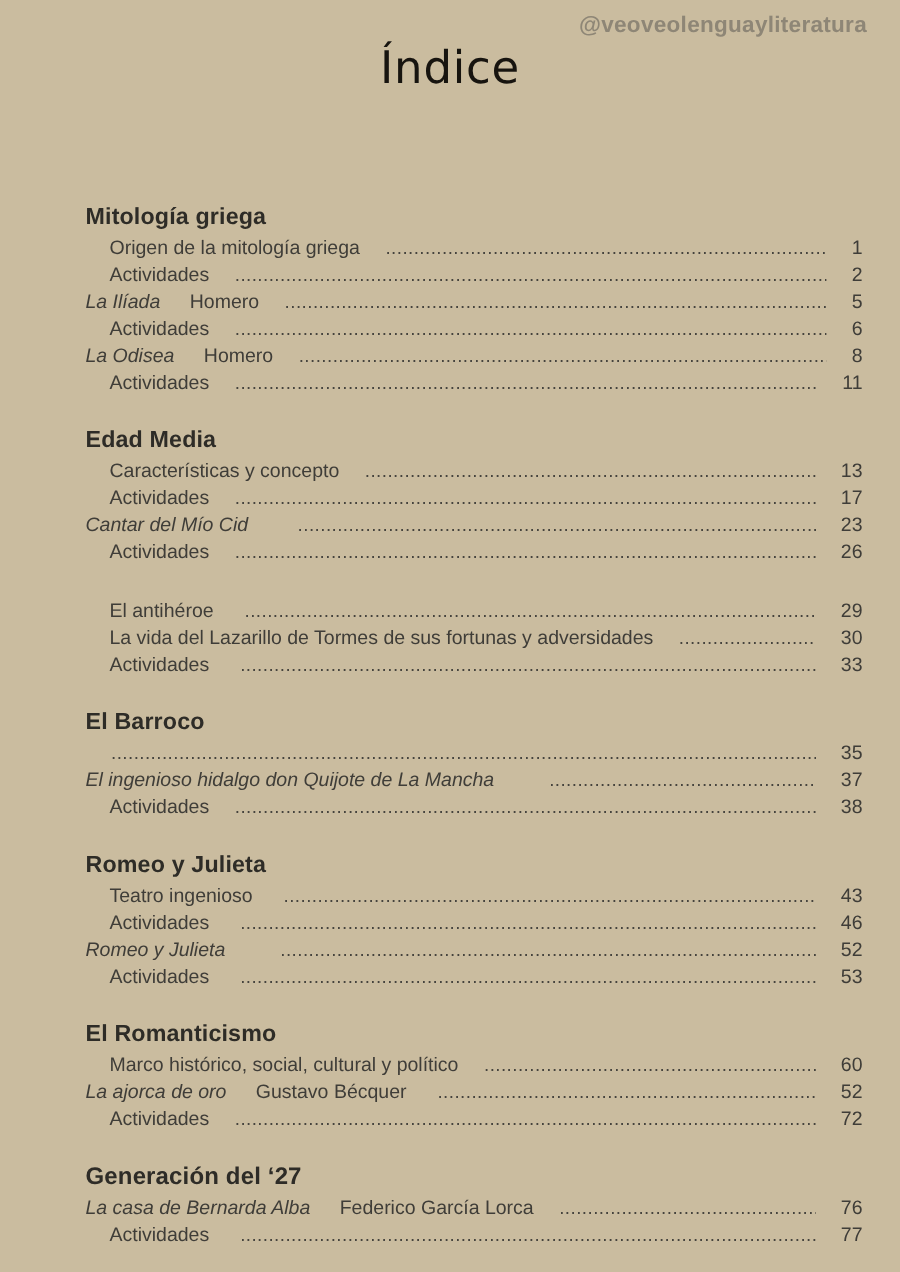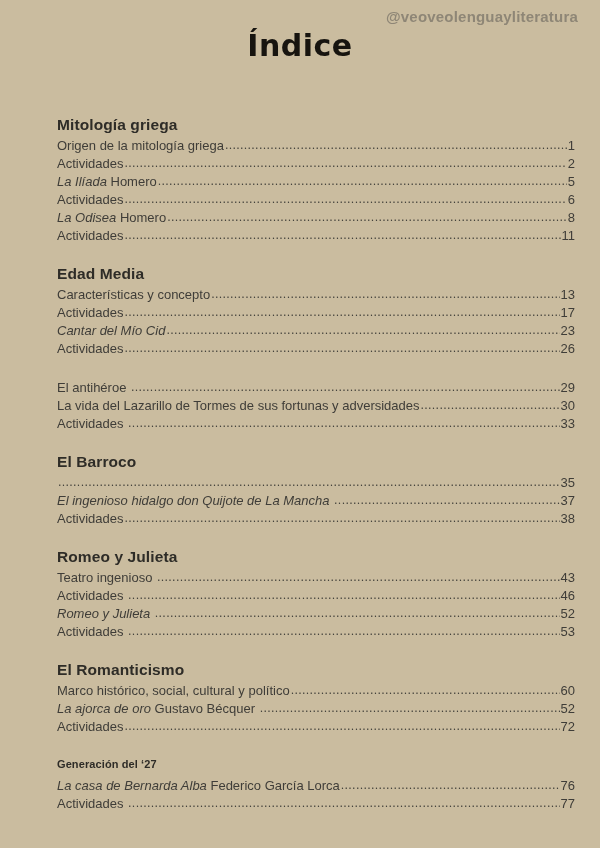--- a/index.html
+++ b/index.html
@@ -21,48 +21,50 @@
     color: #8e8676;
     letter-spacing: 0.2px;
   }
   .doc-title {
     position: absolute;
     top: 28px;
     left: 0;
     width: 100%;
     text-align: center;
     font-family: "DejaVu Sans", sans-serif;
-    font-weight: 700;
+    font-weight: 400;
     font-size: 30px;
     color: #17140f;
     letter-spacing: 0.5px;
   }
   .toc {
     position: absolute;
     top: 116px;
     left: 57px;
     right: 25px;
   }
   .section { margin-top: 21px; }
   .section:first-child { margin-top: 0; }
   .section-title {
     font-size: 15.5px;
     font-weight: 700;
     color: #2e2c27;
     line-height: 17px;
     margin-bottom: 3px;
     letter-spacing: 0.1px;
-  }
-  .section-title.small { font-size: 11px; }
+    margin-top: 20px;
+  }
+  .section-title.small { font-size: 16px; }
   .row {
     display: flex;
-    align-items: center;
+    align-items: flex-start;
     font-size: 13px;
     line-height: 17px;
     white-space: pre;
+    gap: 16px;
   }
   .label-italic { font-style: italic; }
   .dots {
     flex: 1 1 auto;
     min-width: 0;
     overflow: hidden;
     white-space: nowrap;
     margin: 0 1px;
   }
   .dots::after {

